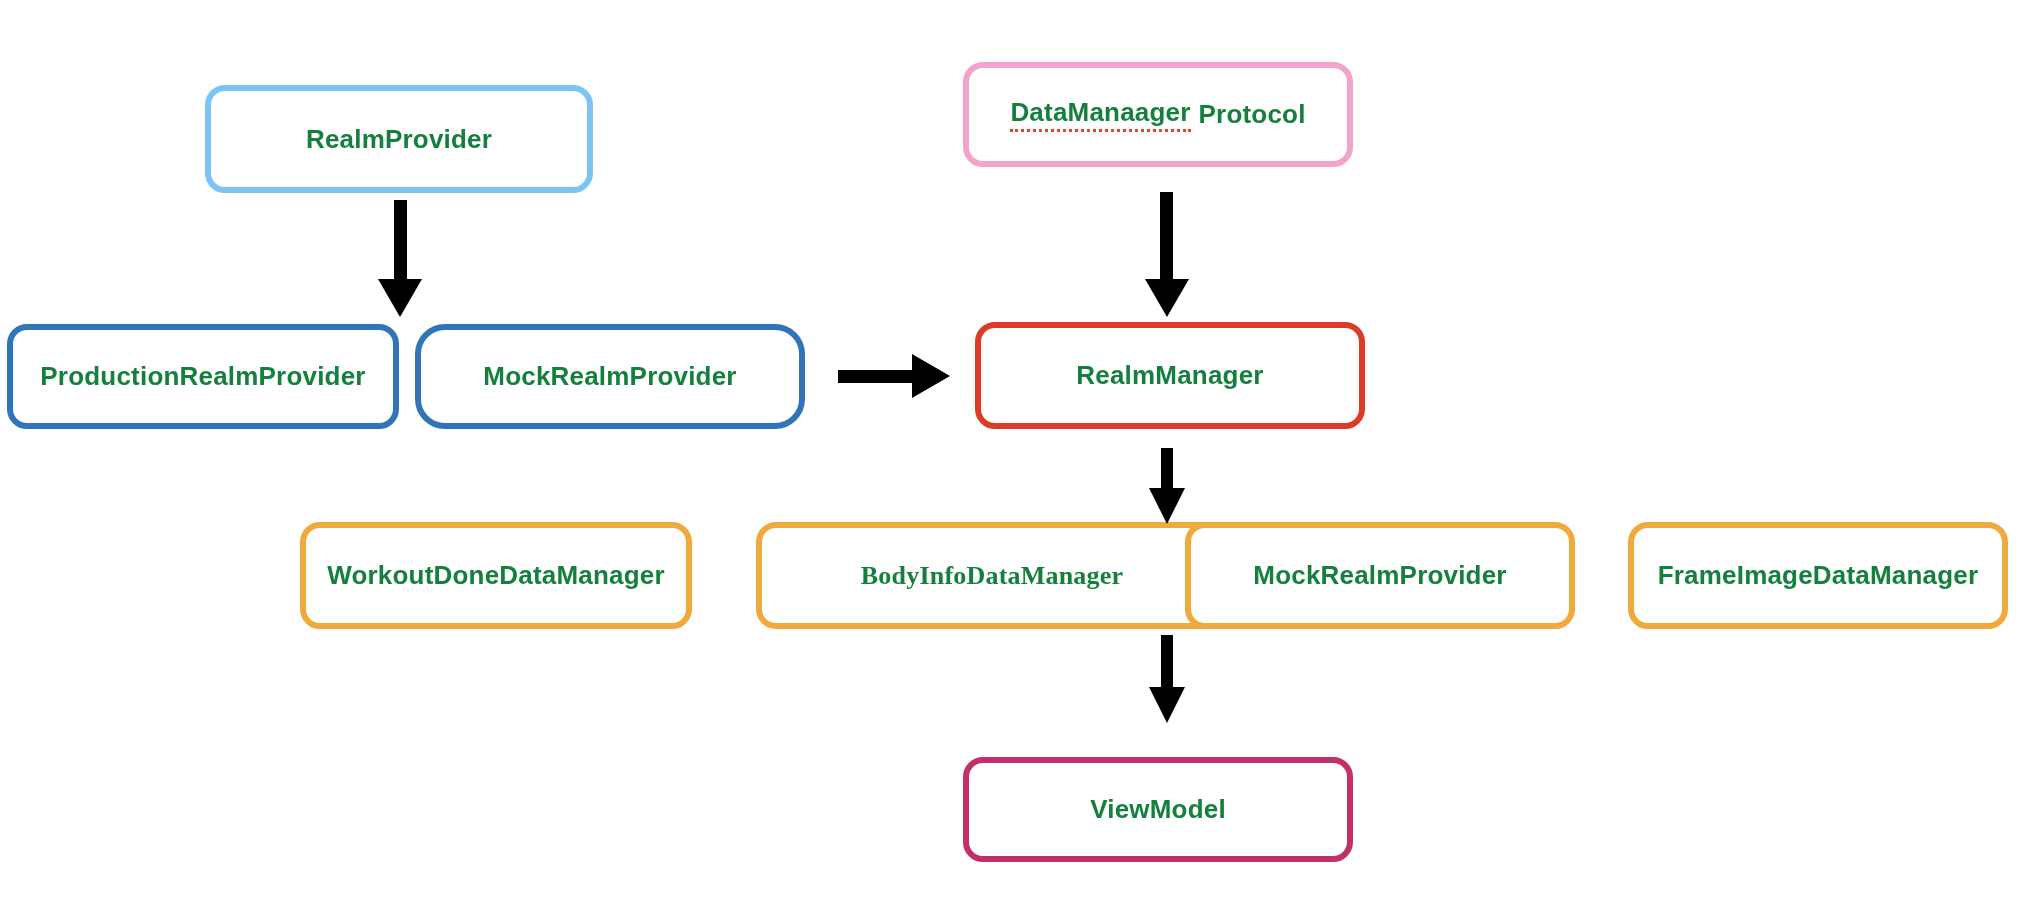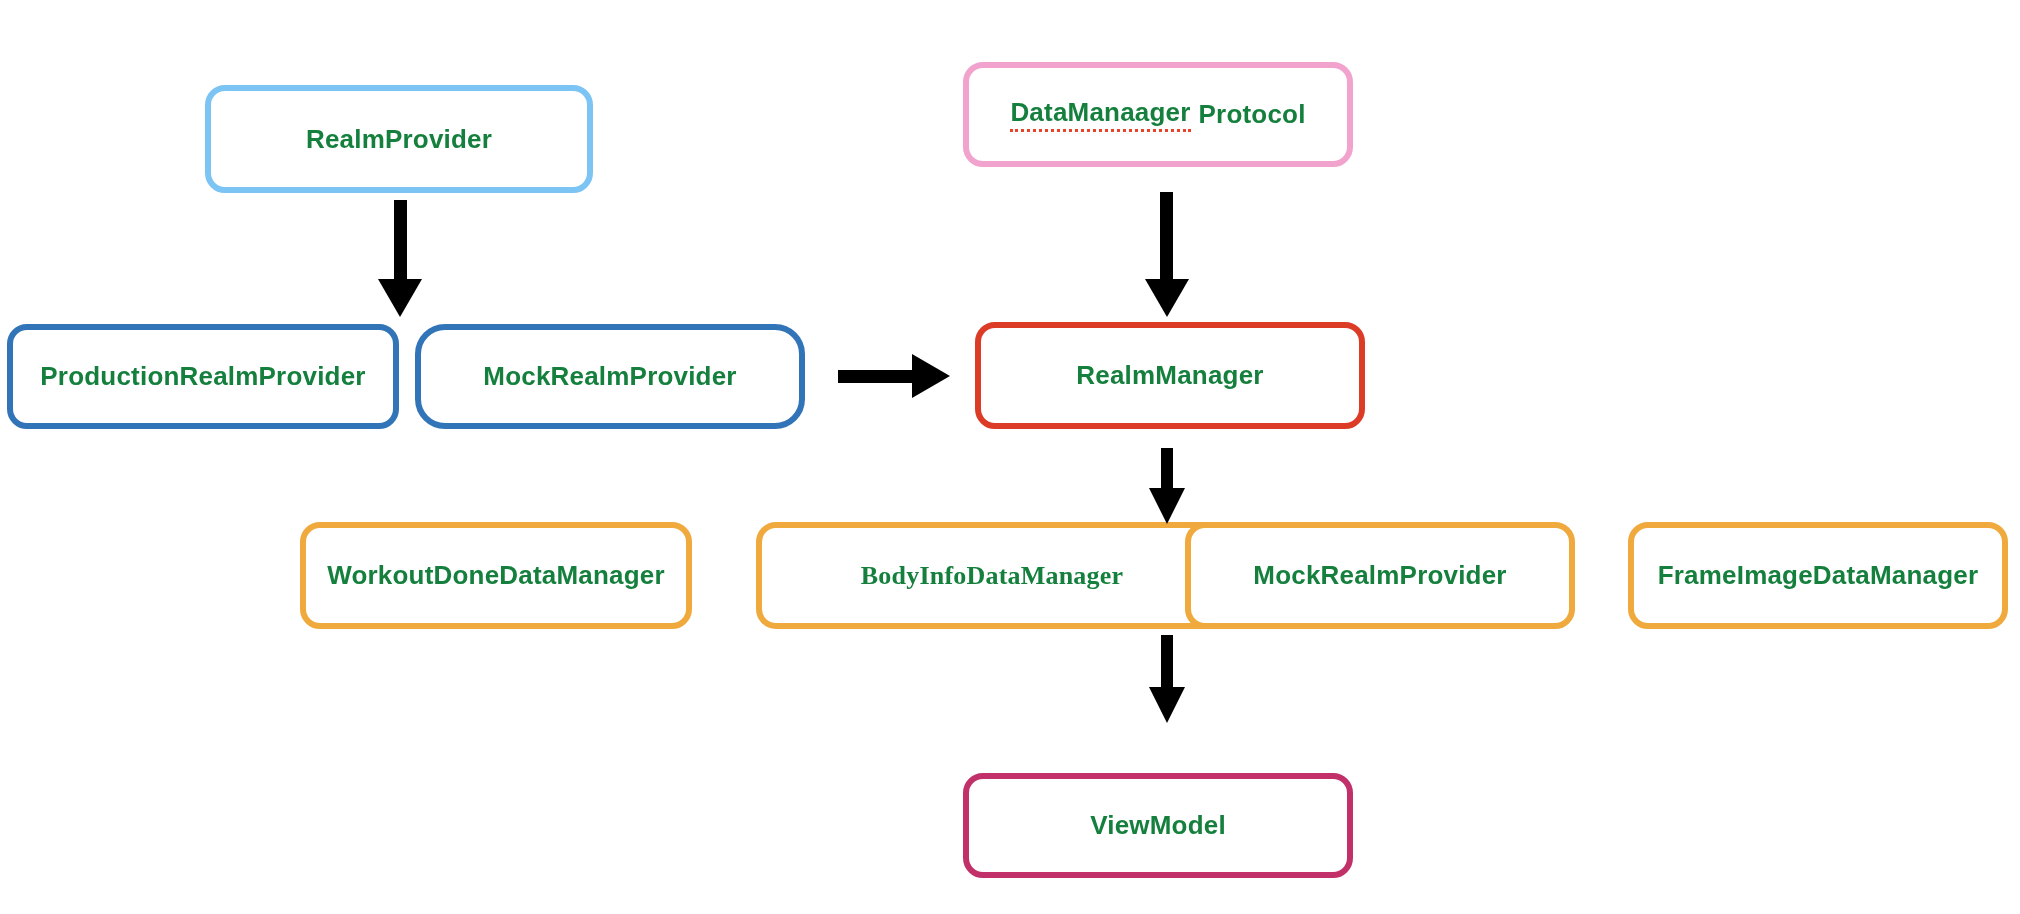--- a/index.html
+++ b/index.html
@@ -29,21 +29,21 @@
   
   #n-realm-provider        { left: 205px;  top: 85px;  width: 388px; height: 108px; }
   #n-datamanager-protocol  { left: 963px;  top: 62px;  width: 390px; height: 105px; }
   #n-production-realm      { left: 7px;    top: 324px; width: 392px; height: 105px; }
   #n-mock-realm            { left: 415px;  top: 324px; width: 390px; height: 105px; }
   #n-realm-manager         { left: 975px;  top: 322px; width: 390px; height: 107px; }
   #n-workout-done          { left: 300px;  top: 522px; width: 392px; height: 107px; }
   #n-body-info             { left: 756px;  top: 522px; width: 472px; height: 107px; font-family: Liberation Serif, serif; }
   #n-routine               { left: 1185px; top: 522px; width: 390px; height: 107px; }
   #n-frame-image           { left: 1628px; top: 522px; width: 380px; height: 107px; }
-  #n-view-model            { left: 963px;  top: 757px; width: 390px; height: 105px; margin-top: 16px; }
+  #n-view-model            { left: 963px;  top: 757px; width: 390px; height: 105px; }
 
   .misspelled {
     border-bottom: 3px dotted #e8442a;
     padding-bottom: 1px;
   }
   .label-rest { margin-left: 8px; }
 
   
   .arrow { position: absolute; }
   .arrow .shaft { position: absolute; background: #000; }

